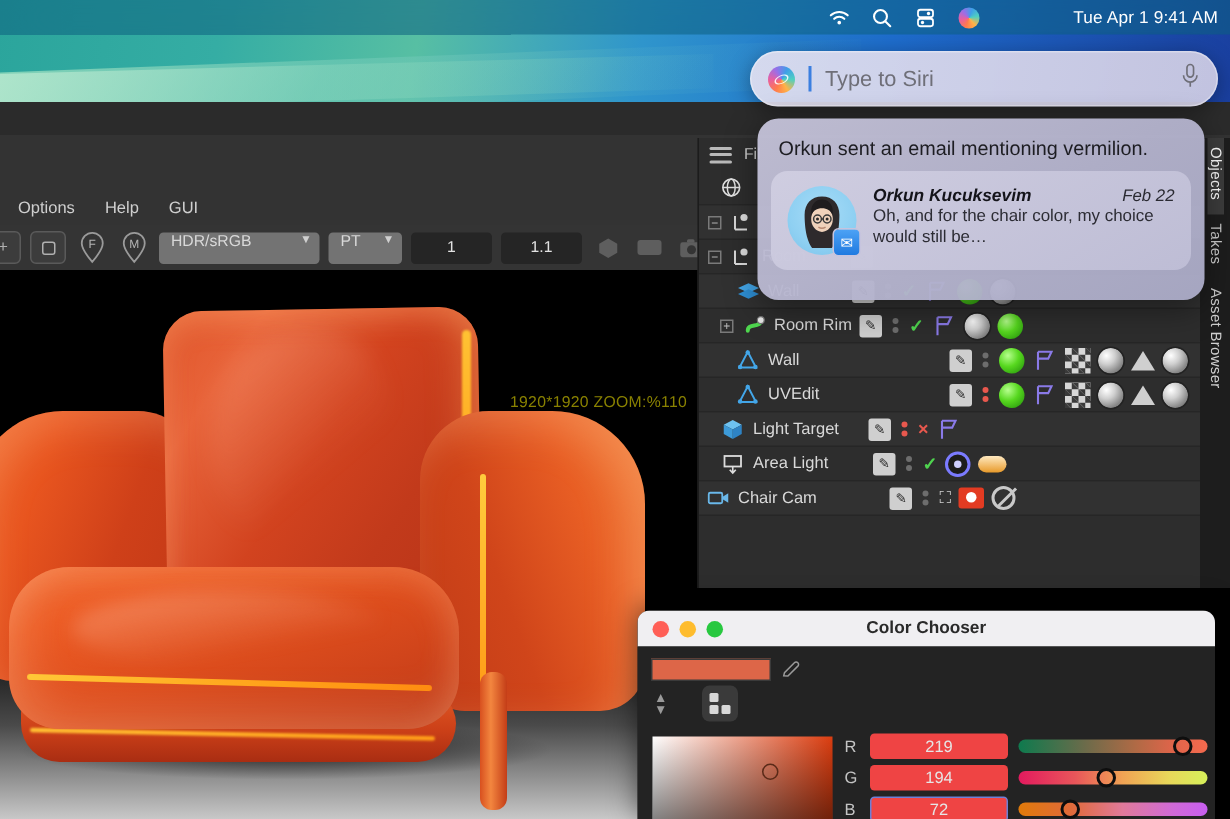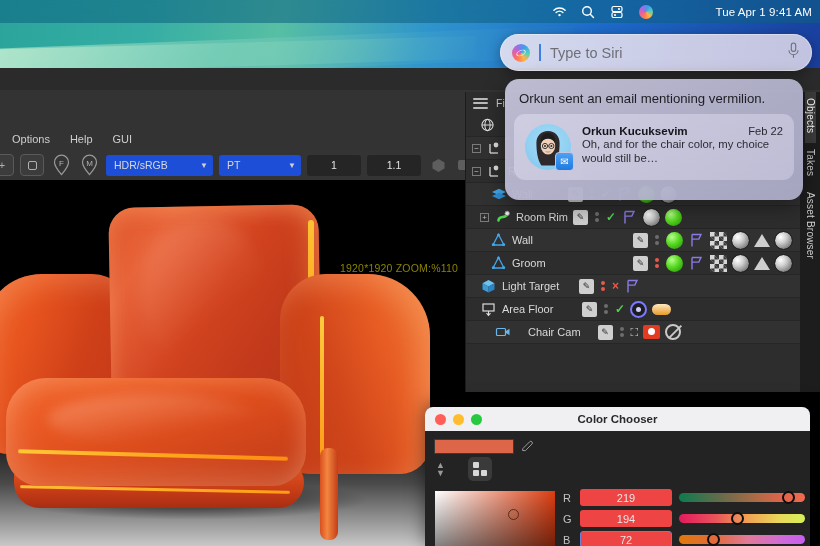--- a/index.html
+++ b/index.html
@@ -78,22 +78,22 @@
   }
   .tb-btn {
     width:24px; height:22px; border:1px solid #5a5a5a; border-radius:4px;
     background:#3c3c3c; display:flex; align-items:center; justify-content:center;
     color:#b0b0b0; font-size:11px;
   }
   .tb-pin {
     width:22px;height:22px;display:flex;align-items:center;justify-content:center;
   }
   .tb-select {
-    height:21px; background:#1d4ed8; border-radius:3px;
-    display:flex; align-items:center; justify-content:space-between;
+    height:21px; background:#737373; border-radius:3px;
+    display:flex; justify-content:space-between;
     padding:0 5px 0 8px; color:#d8d8d8; font-size:10.5px;
   }
   .tb-num {
     height:21px; background:#252525; border-radius:3px; min-width:54px;
     display:flex; align-items:center; justify-content:center;
     color:#e2e2e2; font-size:10.5px;
   }
   .tb-shape { width:22px;height:22px; display:flex;align-items:center;justify-content:center; }
 
   
@@ -296,21 +296,21 @@
     overflow:visible;
   }
   .avatar .badge {
     position:absolute; right:-3px; bottom:-1px; width:19px;height:19px;border-radius:4px;
     background:linear-gradient(180deg,#4da2f5,#1f7ae0);
     display:flex;align-items:center;justify-content:center;
     border:1.5px solid #c6c4de;
   }
   .avatar .badge:after { content:"✉"; font-size:10px; color:#fff; }
   .notif-body { flex:1; min-width:0; }
-  .notif-line1 { display:flex; justify-content:space-between; align-items:baseline; gap:18px; }
+  .notif-line1 { display:flex; justify-content:space-between; align-items:baseline; gap:18px;font-style:italic; }
   .notif-sender { font-size:11.6px; font-weight:bold; color:#14141a; white-space:nowrap; }
   .notif-date { font-size:11.2px; color:#2a2a32; white-space:nowrap; }
   .notif-subj { font-size:11.3px; color:#1d1d24; margin-top:1px; }
   .notif-prev { font-size:11.3px; color:#2c2c34; line-height:1.22; margin-top:1px; }
 
   
   #cc {
     position:absolute; left:425px; top:407px; width:385px; height:139px;
     border-radius:8px 8px 0 0; overflow:hidden;
     background:#232323;
@@ -428,21 +428,21 @@
     <div class="tb-pin">
       <svg width="19" height="22" viewBox="0 0 19 22">
           <path d="M9.5 1.2a7 7 0 0 1 7 7c0 4.2-7 12.4-7 12.4S2.5 12.4 2.5 8.2a7 7 0 0 1 7-7z" stroke="#9a9a9a" stroke-width="1.2" fill="none"></path>
           <text x="9.5" y="11.5" font-size="8" fill="#b4b4b4" text-anchor="middle" font-family="Liberation Sans">M</text>
         </svg>
     </div>
     <div class="tb-select" style="width:107px">
       <span>HDR/sRGB</span>
       <span style="font-size:8px;color:#cfcfcf">▼</span>
     </div>
-    <div class="tb-select" style="width:82px">
+    <div class="tb-select" style="width:49px">
       <span>PT</span>
       <span style="font-size:8px;color:#cfcfcf">▼</span>
     </div>
     <div class="tb-num">1</div>
     <div class="tb-num">1.1</div>
     <div class="tb-shape">
       <svg width="15" height="15" viewBox="0 0 15 15">
           <polygon points="7.5,1 13.5,4.5 13.5,10.5 7.5,14 1.5,10.5 1.5,4.5" fill="#5e5e5e"></polygon>
         </svg>
     </div>
@@ -617,21 +617,21 @@
 
       <div class="om-row" style="padding-left:24px;gap:5px">
         <span class="rowicon">
           <svg width="15" height="14" viewBox="0 0 15 14">
               <polygon points="7.5,1.5 13,12 2,12" stroke="#43a6e8" stroke-width="1.3" fill="none"></polygon>
               <circle cx="7.5" cy="2" r="1.5" fill="#43a6e8"></circle>
               <circle cx="2.4" cy="11.6" r="1.5" fill="#43a6e8"></circle>
               <circle cx="12.6" cy="11.6" r="1.5" fill="#43a6e8"></circle>
             </svg>
         </span>
-        <span class="om-name">Groom</span>
+        <span class="om-name">UVEdit</span>
         <span style="margin-left:auto;display:flex;align-items:center;gap:5px;padding-right:8px">
           <span class="tag-mv">✎</span>
           <span class="om-dots red">
               <i></i>
               <i></i>
             </span>
           <span class="tag-green"></span>
           <span class="rowicon tag-flag">
               <svg width="15" height="15" viewBox="0 0 15 15">
                 <path d="M3 1.5v12M3 1.5h9l-2.2 4.6H3" stroke="#8a7ae8" stroke-width="1.4" fill="none"></path>
@@ -669,37 +669,37 @@
         </span>
       </div>
 
       <div class="om-row" style="padding-left:14px;gap:5px">
         <span class="rowicon">
           <svg width="16" height="15" viewBox="0 0 16 15">
               <rect x="2" y="2" width="11" height="7" stroke="#dcdcdc" stroke-width="1.2" fill="none"></rect>
               <path d="M7.5 9v4M5.5 11.2 7.5 13.4 9.5 11.2" stroke="#dcdcdc" stroke-width="1.1" fill="none"></path>
             </svg>
         </span>
-        <span class="om-name">Area Floor</span>
+        <span class="om-name">Area Light</span>
         <span style="margin-left:auto;display:flex;align-items:center;gap:5px;padding-right:8px">
           <span class="tag-mv">✎</span>
           <span class="om-dots">
               <i></i>
               <i></i>
             </span>
           <span class="om-chk">✓</span>
           <span class="tag-light">
               <i></i>
             </span>
           <span class="tag-lamp"></span>
           <span style="width:116px"></span>
         </span>
       </div>
 
-      <div class="om-row alt" style="padding-left:28px;gap:17px">
+      <div class="om-row alt" style="padding-left:4px;gap:5px">
         <span class="rowicon">
           <svg width="16" height="14" viewBox="0 0 16 14">
               <rect x="1.5" y="3.5" width="9" height="7" rx="1" stroke="#6ab8ea" stroke-width="1.2" fill="none"></rect>
               <polygon points="11,6 14.5,3.8 14.5,10.2 11,8" fill="#6ab8ea"></polygon>
             </svg>
         </span>
         <span class="om-name">Chair Cam</span>
         <span style="margin-left:auto;display:flex;align-items:center;gap:5px;padding-right:8px">
           <span class="tag-mv">✎</span>
           <span class="om-dots">

